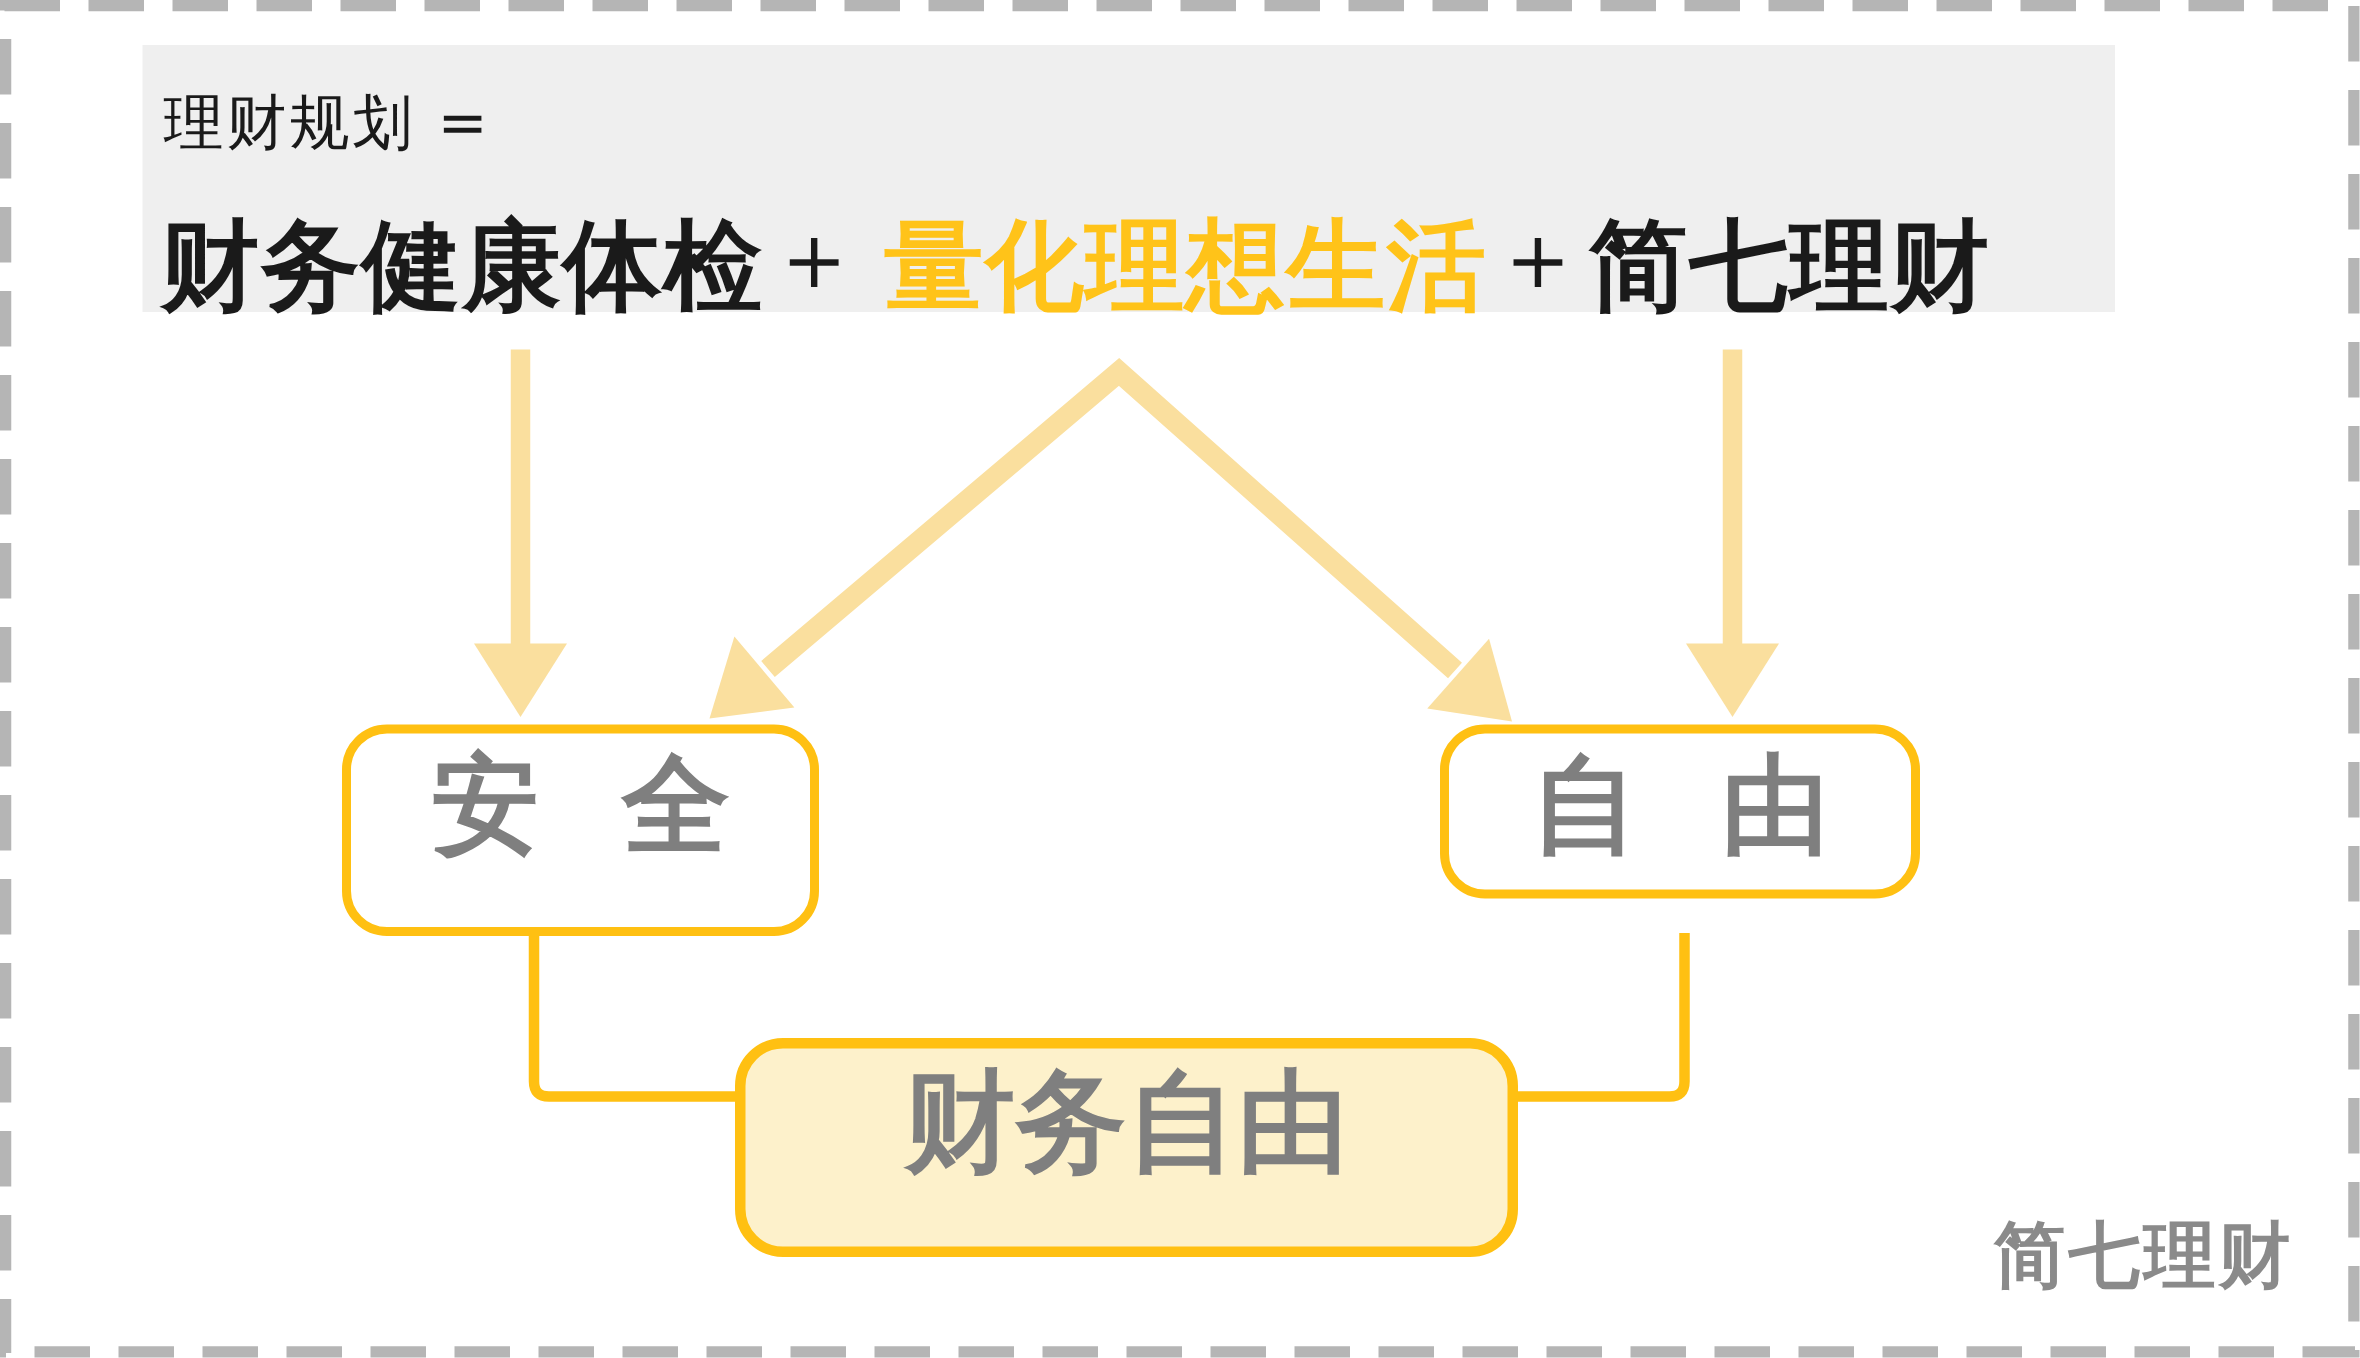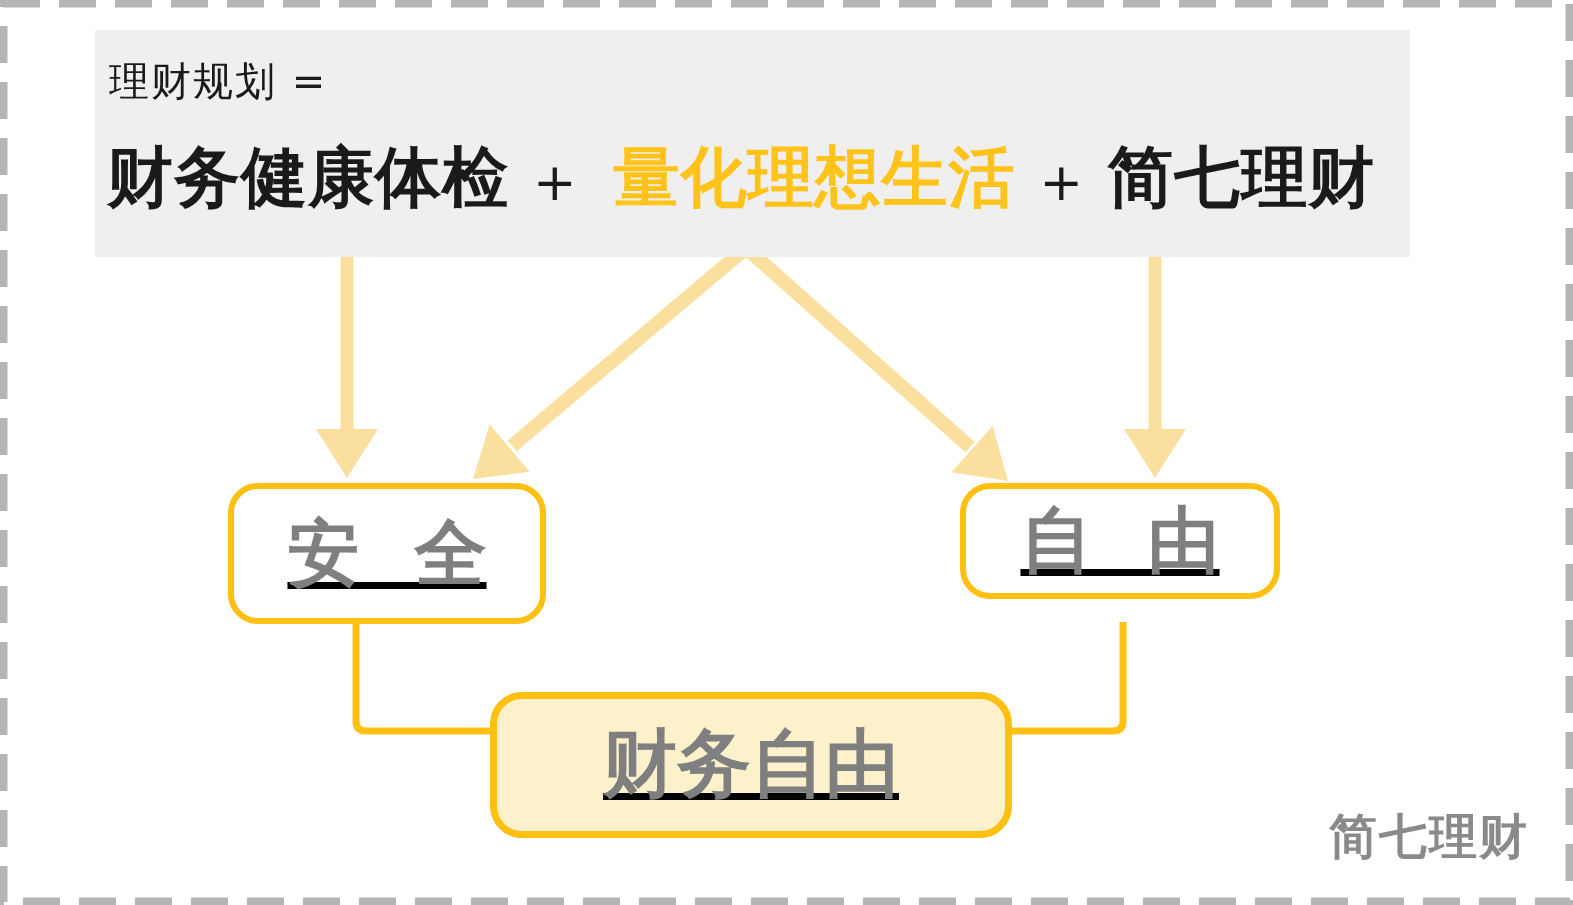--- a/index.html
+++ b/index.html
@@ -47,64 +47,62 @@
   .arrow-head { fill: var(--arrow-light); stroke: none; }
   .connector {
     stroke: var(--accent-yellow);
     stroke-width: 7;
     fill: none;
     stroke-linecap: butt;
   }
   .header-panel {
     position: absolute;
     left: 95px; top: 30px;
-    width: 1315px; height: 227px;
+    width: 1315px; height: 178px;
     background: var(--header-bg);
   }
   .header-title {
     position: absolute;
     left: 14px; top: 24px;
     font-size: 40px;
     font-weight: 400;
     color: var(--heading-text);
     letter-spacing: 2px;
     white-space: nowrap;
   }
   .equation {
     position: absolute;
     left: 12px; top: 110px;
     display: flex;
-    align-items: flex-end;
-    gap: 24px;
+    align-items: center;
+    gap: 12px;
     white-space: nowrap;
   }
   .eq-term {
     font-size: 66px;
     font-weight: 700;
     color: var(--heading-text);
     letter-spacing: 1px;
     line-height: 1.15;
   }
   .eq-term.highlight { color: var(--highlight-text); margin-left: 13px; }
   .eq-op {
     font-size: 52px;
     font-weight: 400;
     color: var(--heading-text);
     position: relative;
     top: -4px;
   }
   .node {
     position: absolute;
     display: flex;
-    align-items: center;
     justify-content: center;
     background: #ffffff;
     border: 6px solid var(--accent-yellow);
     border-radius: 30px;
-    text-decoration: underline;
   }
   .node-label {
     font-size: 72px;
     font-weight: 700;
     color: var(--node-text);
     word-spacing: 30px;
     white-space: nowrap;
   }
   .node-safety { left: 228px; top: 483px; width: 318px; height: 141px; }
   .node-freedom { left: 960px; top: 483px; width: 320px; height: 116px; }

